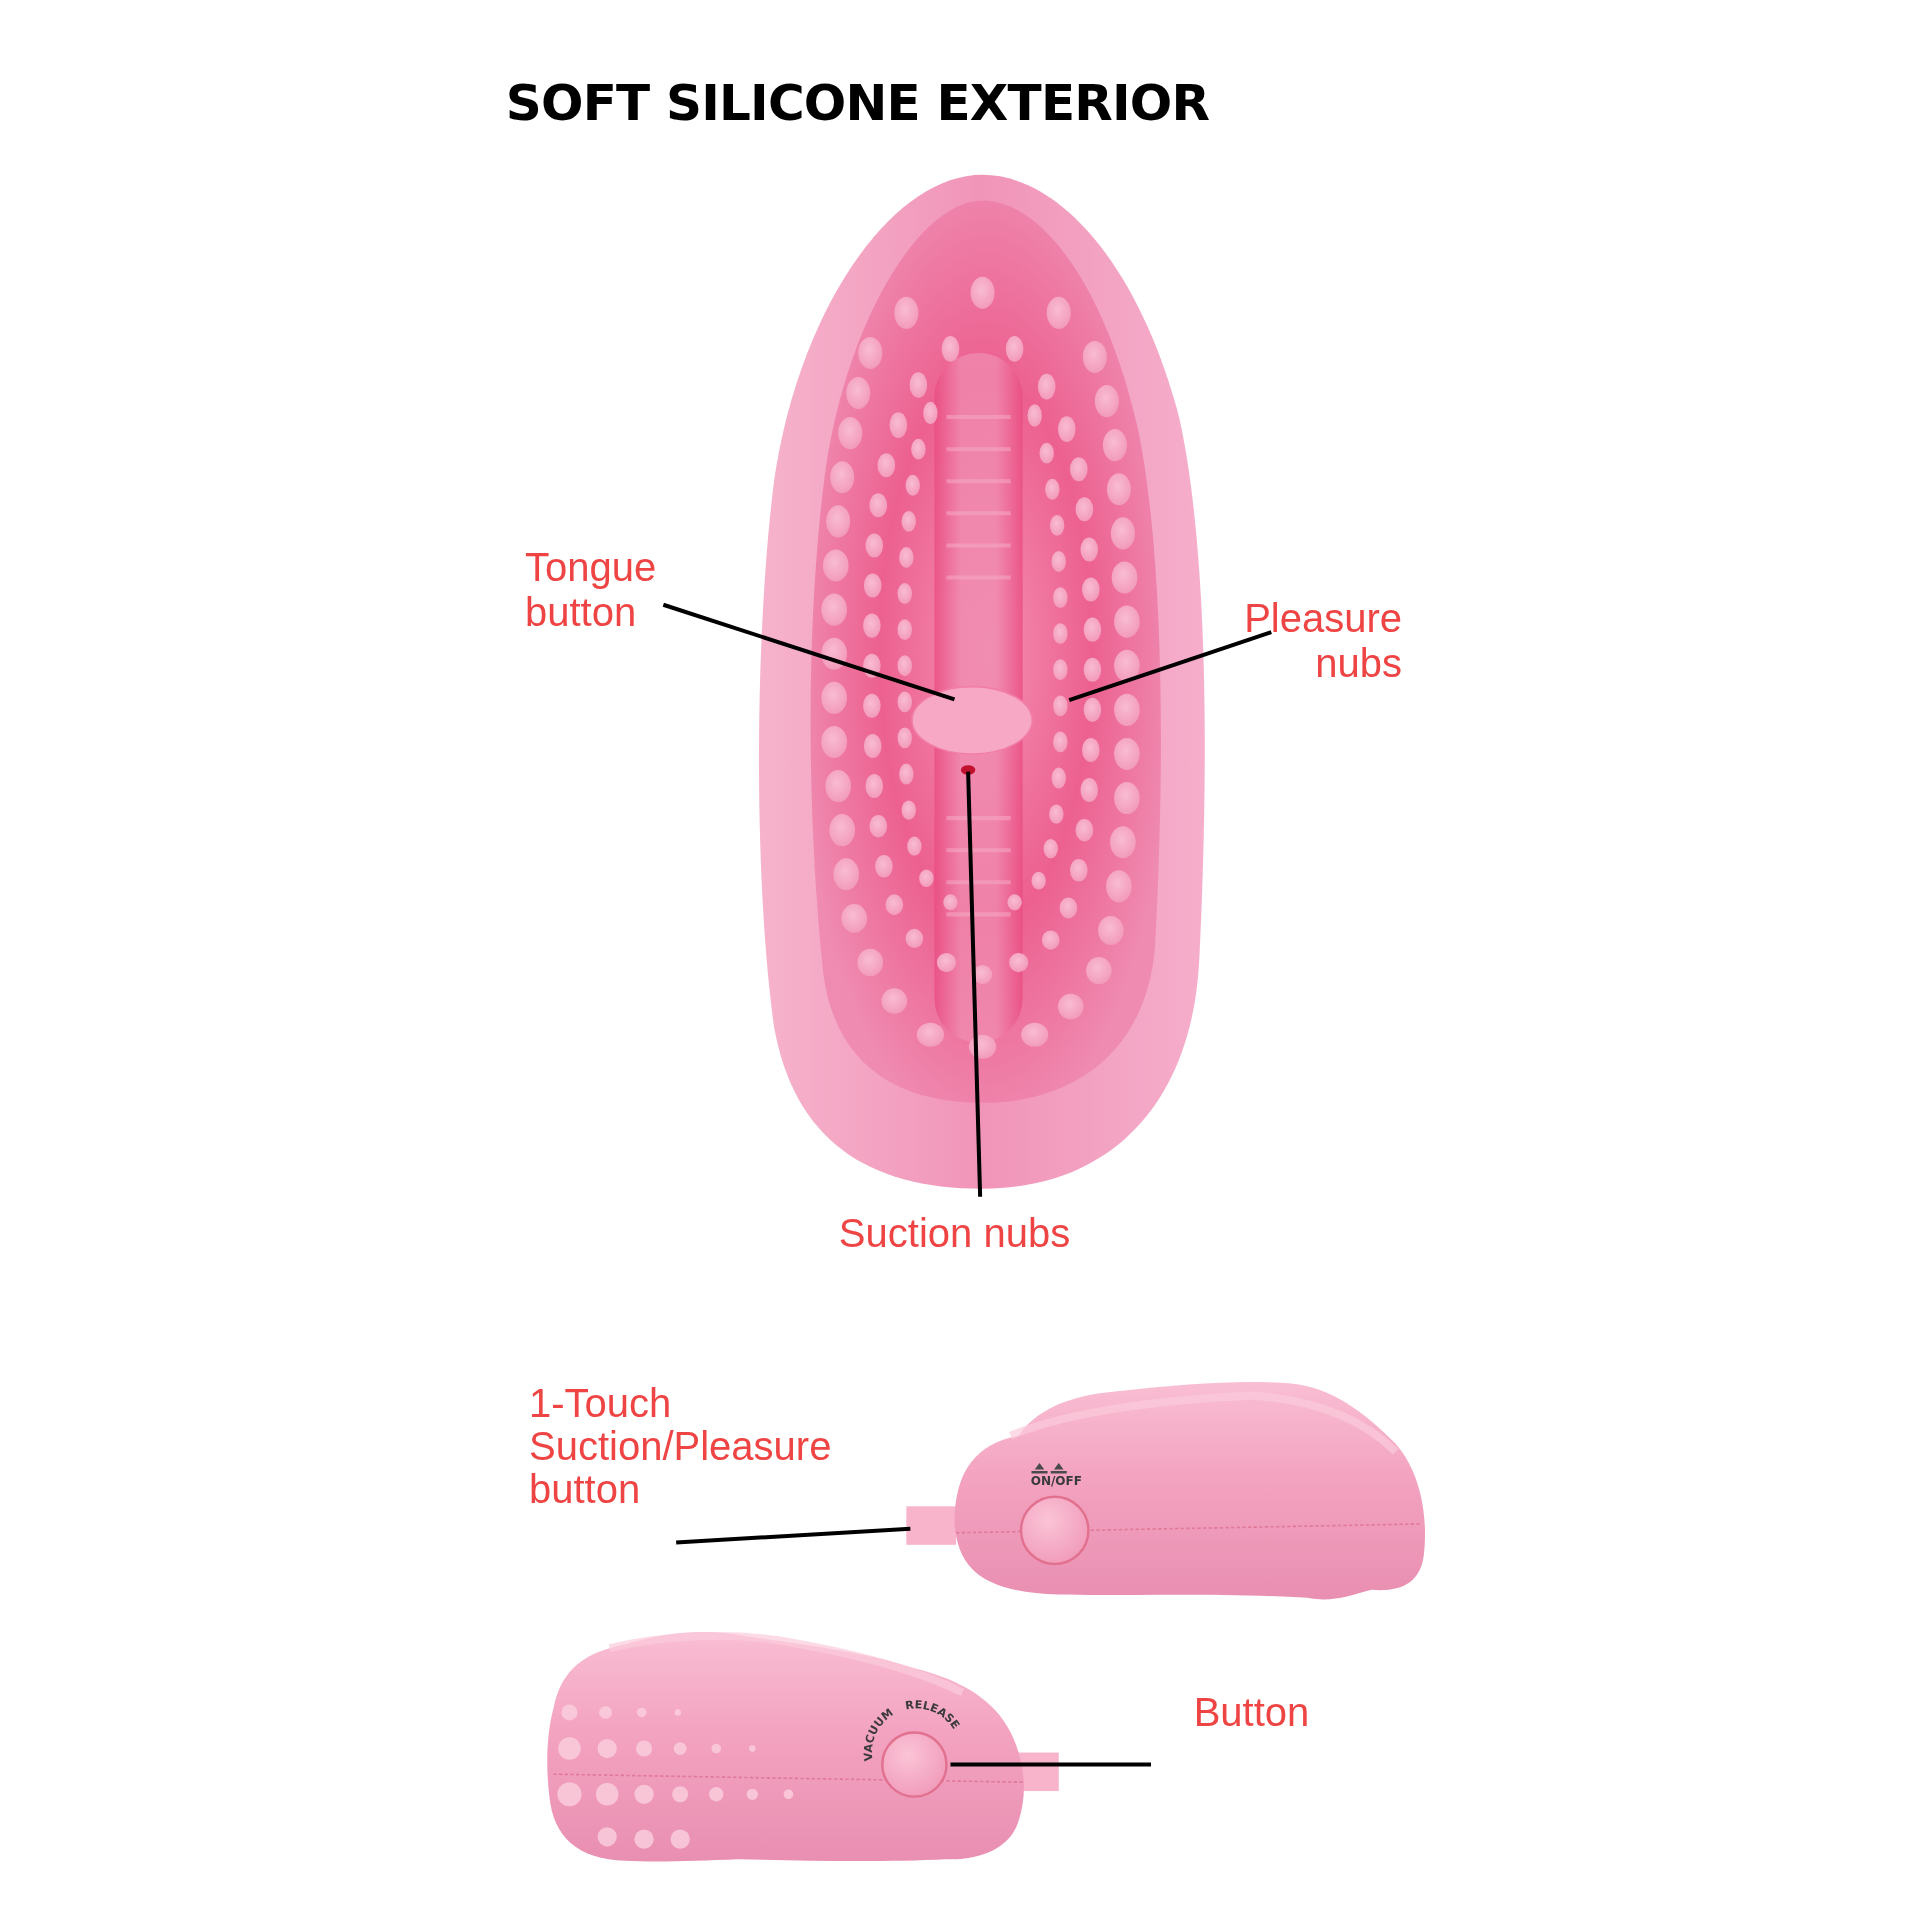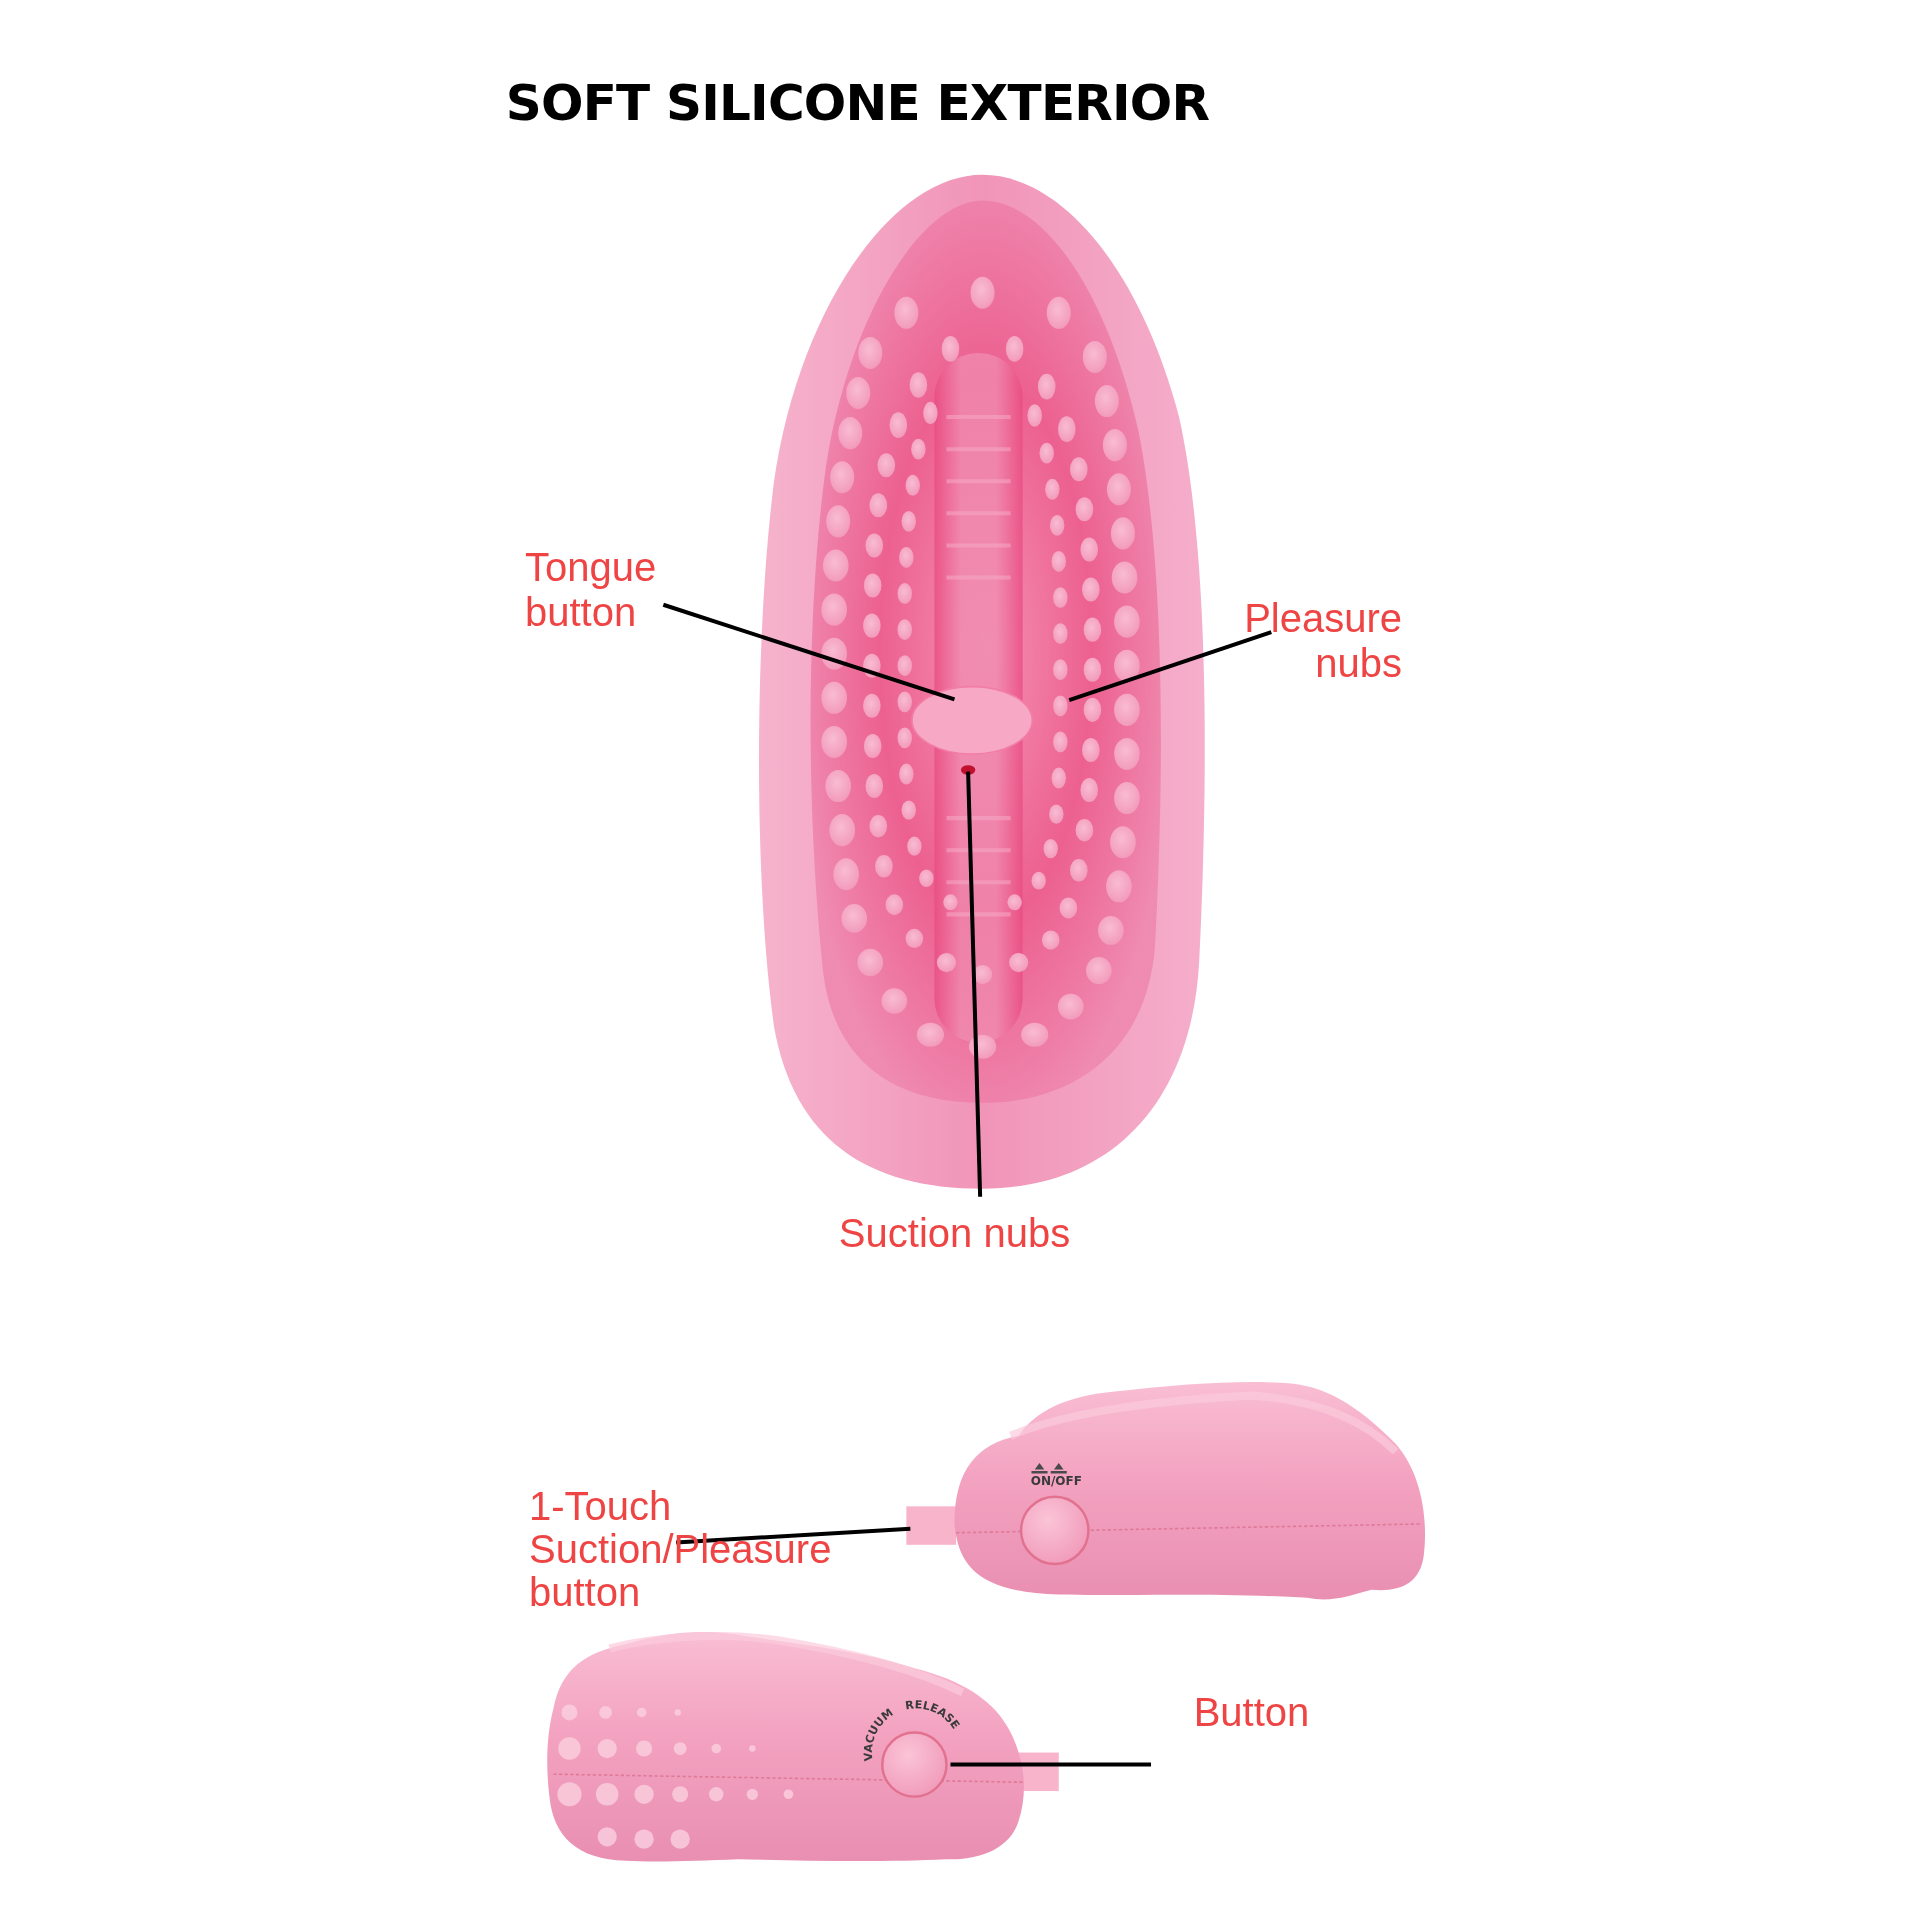--- a/index.html
+++ b/index.html
@@ -248,21 +248,21 @@
 
 <div class="label right" style="left:1155px; width:247px; top:556px;margin-top:40px;">
   <div>Pleasure</div>
   <div>nubs</div>
 </div>
 
 <div class="label center" style="left:794px; width:321px; top:1211px;">
   <div>Suction nubs</div>
 </div>
 
-<div class="label" style="left:529px; top:1485px; line-height:43px;">
+<div class="label" style="left:529px; top:1382px; line-height:43px;">
   <div>1-Touch</div>
   <div>Suction/Pleasure</div>
   <div>button</div>
 </div>
 
 <div class="label center" style="left:1067px; width:369px; top:1691px; line-height:43px;">
   <div>Button</div>
 </div>
 
 

